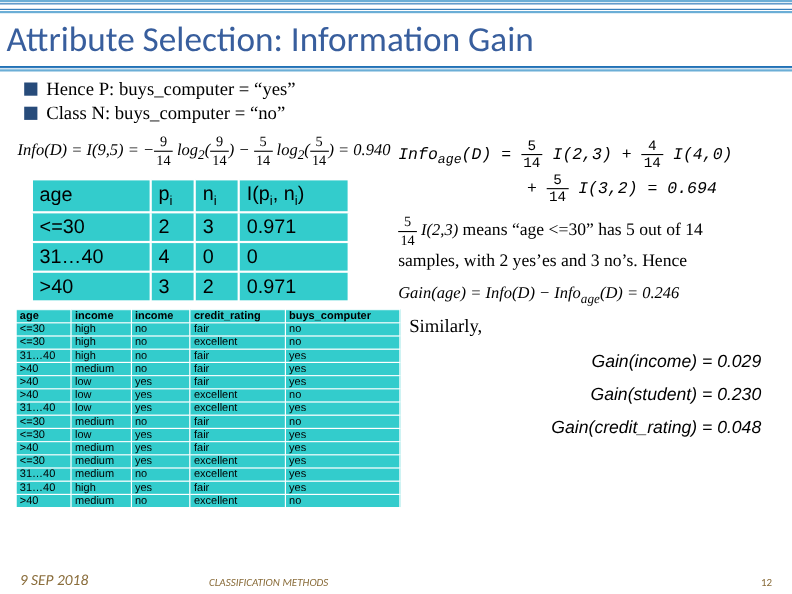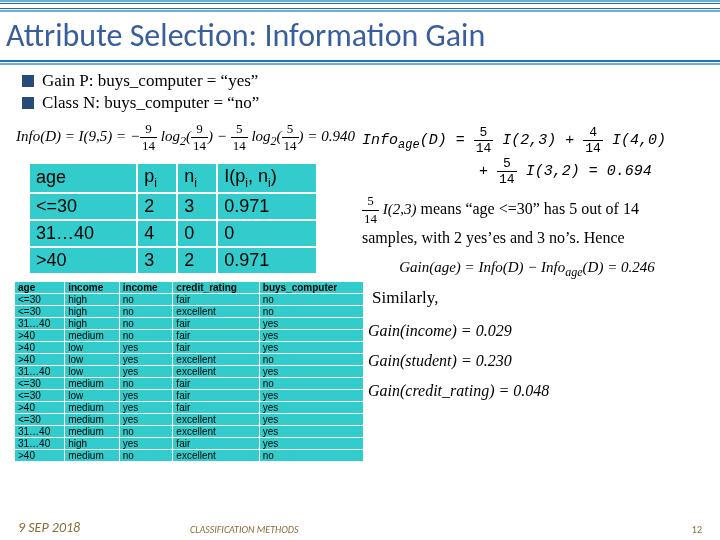--- a/index.html
+++ b/index.html
@@ -152,39 +152,40 @@
     font-family: Georgia, serif;
     margin: 4px 0 10px 0;
     line-height: 1.3;
   }
   .similarly {
     font-size: 17px;
     font-family: Georgia, serif;
     margin: 8px 0 8px 10px;
   }
   .gains {
-    font-family: Liberation Serif, serif;
+    font-family: Liberation Sans, sans-serif;
     font-style: italic;
     font-size: 16px;
     margin-left: 6px;
     line-height: 1.9;
+    text-align: right;
   }
 </style>
 </head>
 <body>
 
 <div class="header-border"></div>
 <h1 class="title">Attribute Selection: Information Gain</h1>
 <div class="header-border" style="border-top:none;height:4px;"></div>
 
 <div class="content">
 
   <div class="bul">
     <div class="sq"></div>
-    <div>Gain P: buys_computer = “yes”</div>
+    <div>Hence P: buys_computer = “yes”</div>
   </div>
   <div class="bul">
     <div class="sq"></div>
     <div>Class N: buys_computer = “no”</div>
   </div>
 
   <div class="row">
 
     <div class="leftcol">
       <div class="formula-img">
@@ -336,21 +337,21 @@
     <div class="rightcol">
       <div class="eq" style="font-size:15px;font-family:Liberation Mono, monospace;">
         Info<span class="sub">age</span>(D) = <span class="frac"><span class="n">5</span><span class="d">14</span></span> I(2,3) + <span class="frac"><span class="n">4</span><span class="d">14</span></span> I(4,0)<br>
         &nbsp;&nbsp;&nbsp;&nbsp;&nbsp;&nbsp;&nbsp;&nbsp;&nbsp;&nbsp;&nbsp;&nbsp;&nbsp;+ <span class="frac"><span class="n">5</span><span class="d">14</span></span> I(3,2) = 0.694
       </div>
 
       <div class="explain">
         <span class="eq" style="font-size:15px;"><span class="frac"><span class="n">5</span><span class="d">14</span></span> I(2,3)</span><span> means “age &lt;=30” has 5 out of 14 samples, with 2 yes’es  and 3 no’s.   Hence</span>
       </div>
 
-      <div class="eq" style="font-size:15px;text-align:center;">
+      <div class="eq" style="font-size:15px;">
         Gain(age) = Info(D) − Info<span class="sub">age</span>(D) = 0.246
       </div>
 
       <div class="similarly">Similarly,</div>
 
       <div class="gains">
         <div>Gain(income) = 0.029</div>
         <div>Gain(student) = 0.230</div>
         <div>Gain(credit_rating) = 0.048</div>
       </div>

